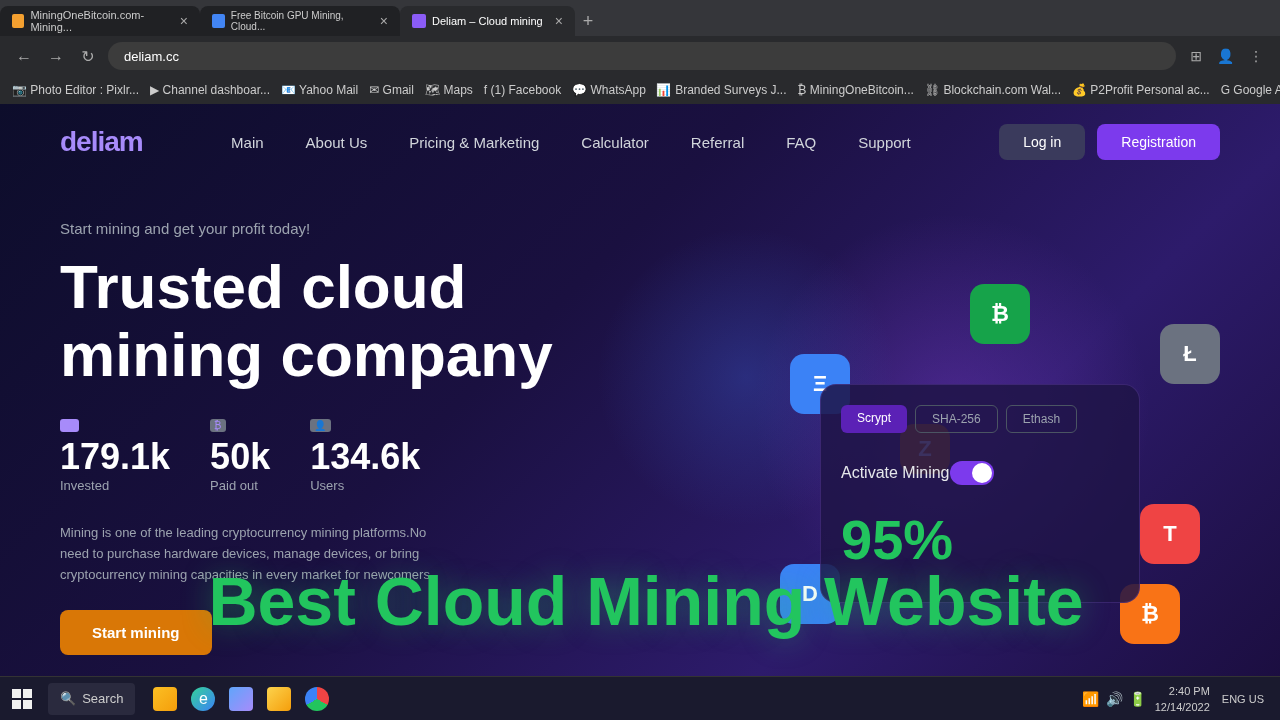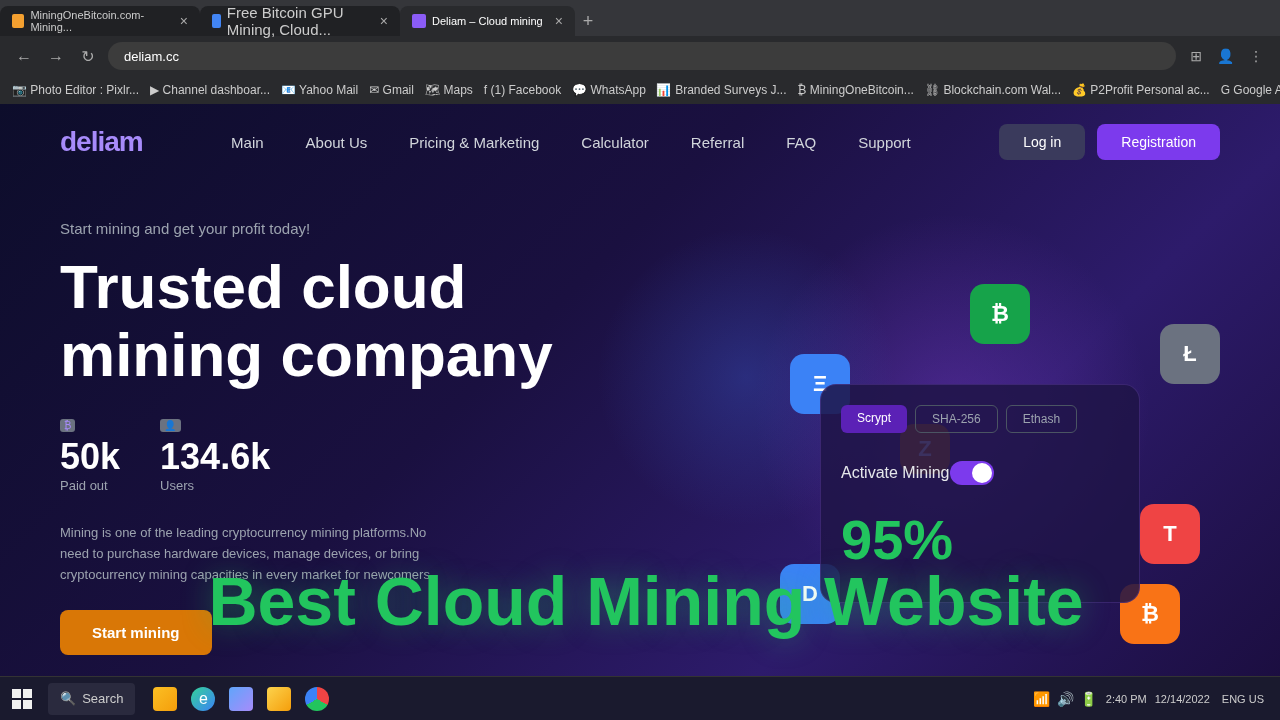--- a/index.html
+++ b/index.html
@@ -105,21 +105,21 @@
 
 <div class="browser-chrome">
   <div class="tab-bar">
     <div class="tab">
       <div class="tab-icon orange"></div>
       <span style="font-size:11px;">MiningOneBitcoin.com-Mining...</span>
       <span class="tab-close">×</span>
     </div>
     <div class="tab">
       <div class="tab-icon blue"></div>
-      <span style="font-size:15px;">Free Bitcoin GPU Mining, Cloud...</span>
+      <span style="font-size:10px;">Free Bitcoin GPU Mining, Cloud...</span>
       <span class="tab-close">×</span>
     </div>
     <div class="tab active">
       <div class="tab-icon purple"></div>
       <span style="font-size:11px;">Deliam – Cloud mining</span>
       <span class="tab-close">×</span>
     </div>
     <button class="tab-new">+</button>
   </div>
 
@@ -175,20 +175,27 @@
   </nav>
 
   <div class="hero">
     <p class="hero-subtitle">Start mining and get your profit today!</p>
     <h1 class="hero-title">Trusted cloud mining company</h1>
 
     
     <div class="stats">
       <div class="stat-item">
         <div class="stat-icon">
+          <span style="background:#a78bfa;border-radius:3px;padding:1px 4px;font-size:10px;">-₿</span>
+        </div>
+        <div class="stat-value">179.1k</div>
+        <div class="stat-label">Invested</div>
+      </div>
+      <div class="stat-item">
+        <div class="stat-icon">
           <span style="background:#6b7280;border-radius:3px;padding:1px 4px;font-size:10px;">₿</span>
         </div>
         <div class="stat-value">50k</div>
         <div class="stat-label">Paid out</div>
       </div>
       <div class="stat-item">
         <div class="stat-icon">
           <span style="background:#6b7280;border-radius:3px;padding:1px 4px;font-size:10px;">👤</span>
         </div>
         <div class="stat-value">134.6k</div>
@@ -260,19 +267,19 @@
       <div class="app-dot" style="background:conic-gradient(#ef4444 0deg 120deg,#22c55e 120deg 240deg,#3b82f6 240deg 360deg);border-radius:50%;position:relative;"></div>
     </div>
   </div>
 
   <div class="taskbar-system">
     <div class="sys-icons">
       <span class="sys-icon">📶</span>
       <span class="sys-icon">🔊</span>
       <span class="sys-icon">🔋</span>
     </div>
-    <div style="display:flex;align-items:flex-end;">
+    <div style="display:flex;flex-direction:column;align-items:flex-end;">
       <span class="sys-item">2:40 PM</span>
       <span class="sys-item">12/14/2022</span>
     </div>
     <span class="sys-item">ENG US</span>
   </div>
 </div>
 
 </body></html>

